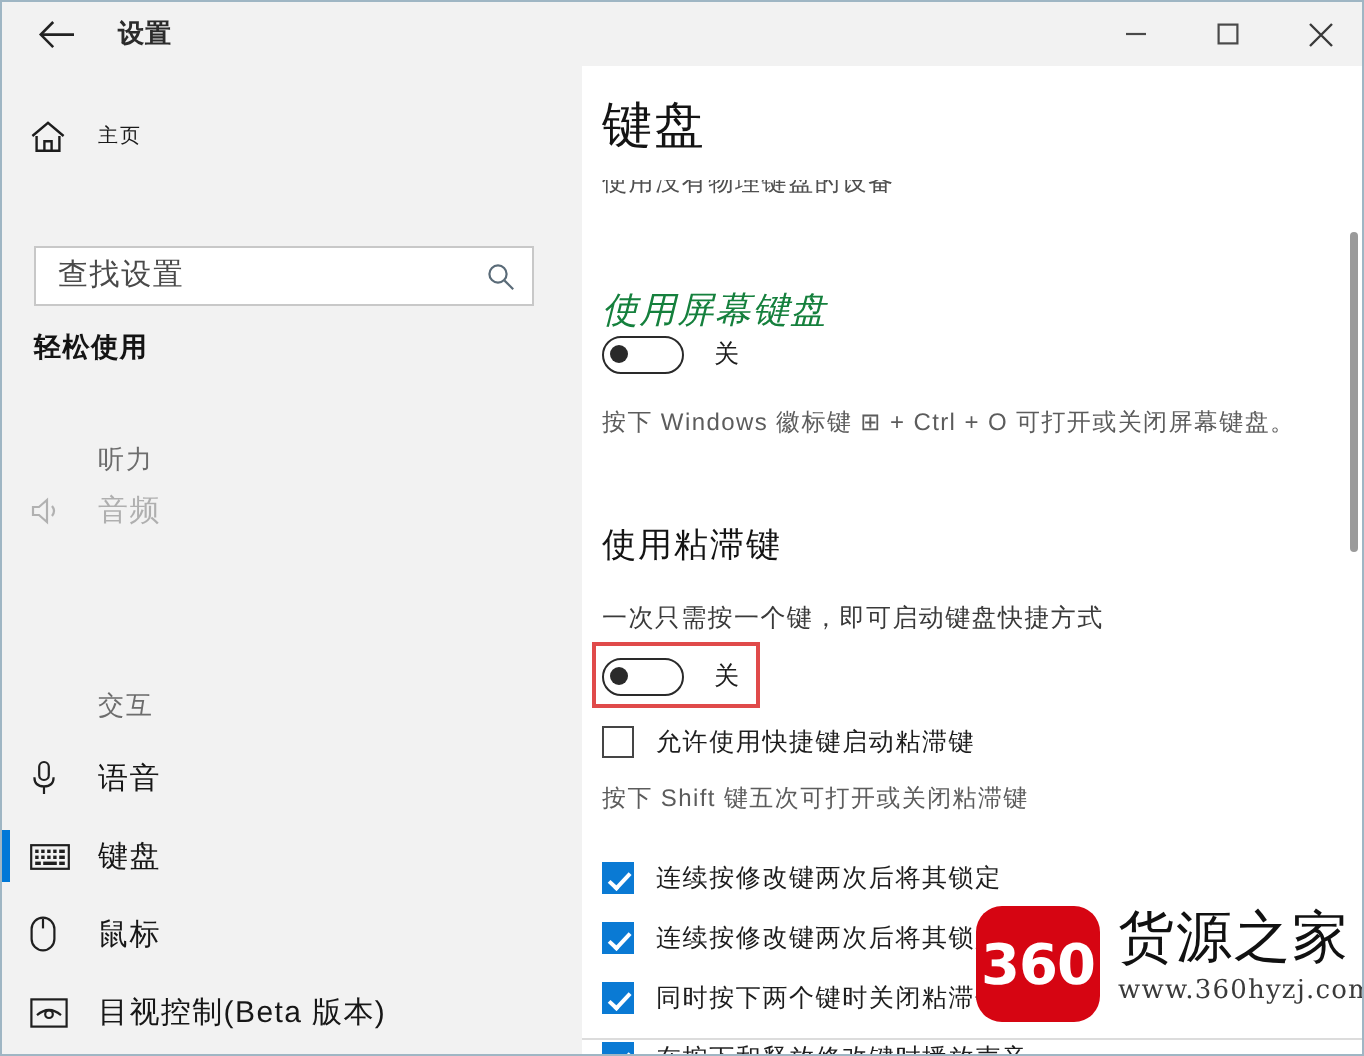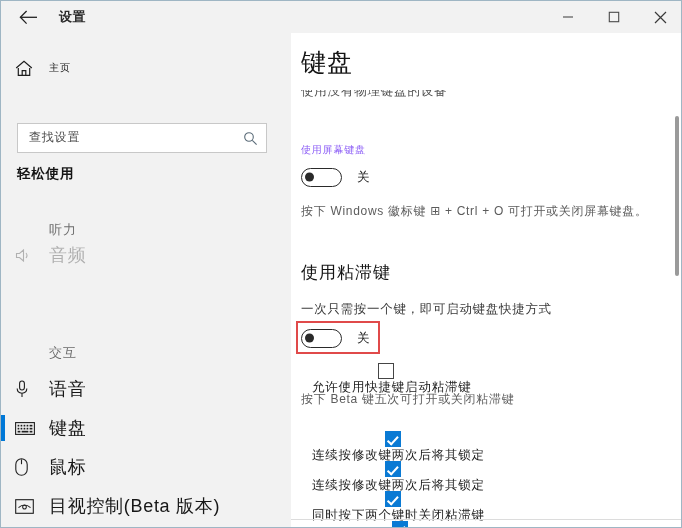--- a/index.html
+++ b/index.html
@@ -96,22 +96,22 @@
     background: #ffffff;
     border: 1px solid #c8c8c8;
     box-sizing: border-box;
     display: flex;
     align-items: center;
   }
   #search-input {
     border: 0;
     outline: 0;
     background: transparent;
-    font-family: Liberation Mono, monospace;
-    font-size: 12px;
+    font-family: Liberation Serif, serif;
+    font-size: 15px;
     color: #ef4444;
     padding-left: 11px;
     width: 210px;
     letter-spacing: .8px;
   }
   #search-input::placeholder { color: #4a4a4a; opacity: 1; }
   #search-icon-wrap {
     width: 32px;
     display: flex;
     align-items: center;
@@ -145,21 +145,21 @@
     box-sizing: border-box;
   }
   .nav-item .ico {
     width: 26px;
     display: flex;
     align-items: center;
     justify-content: flex-start;
     color: #1f1f1f;
   }
   .nav-item .lbl {
-    font-size: 18px;
+    font-size: 15px;
     color: #171717;
     margin-left: 8px;
     letter-spacing: .7px;
     white-space: nowrap;
   }
   .nav-item.selected .accent {
     position: absolute;
     left: 0; top: 3px;
     width: 4px; height: 26px;
     background: #0078d7;
@@ -188,23 +188,24 @@
     font-size: 12.5px;
     color: #4f4f4f;
     letter-spacing: .8px;
     height: 14px;
     overflow: hidden;
     clip-path: inset(7px 0 0 0);
   }
   .block-label {
     position: absolute;
     left: 10px;
-    font-size: 10px;
-    color: #8b5cf6;
+    font-size: 18px;
+    color: #15803d;
     letter-spacing: .8px;
+    font-style: italic;
   }
   .section-head {
     position: absolute;
     left: 10px;
     font-size: 17px;
     color: #141414;
     letter-spacing: 1px;
   }
   .hint {
     position: absolute;
@@ -254,23 +255,21 @@
     height: 33px;
     border: 2.5px solid #e04a4a;
     box-sizing: border-box;
   }
 
   
   .cb-row {
     position: absolute;
     left: 10px;
     display: flex;
-    align-items: center;
     height: 22px;
-    flex-direction: column;
   }
   .cb {
     width: 16px; height: 16px;
     box-sizing: border-box;
     border: 1.4px solid #454545;
     background: #ffffff;
     position: relative;
     flex: none;
   }
   .cb.checked {
@@ -518,21 +517,21 @@
       <span class="switch">
         <span class="knob"></span>
       </span>
       <span class="toggle-state">关</span>
     </div>
 
     <div class="cb-row" style="top:330px">
       <span class="cb"></span>
       <span class="cb-label">允许使用快捷键启动粘滞键</span>
     </div>
-    <div class="hint" style="top:358px">按下 Beta 键五次可打开或关闭粘滞键</div>
+    <div class="hint" style="top:358px">按下 Shift 键五次可打开或关闭粘滞键</div>
 
     <div class="cb-row" style="top:398px">
       <span class="cb checked"></span>
       <span class="cb-label">连续按修改键两次后将其锁定</span>
     </div>
     <div class="cb-row" style="top:428px">
       <span class="cb checked"></span>
       <span class="cb-label">连续按修改键两次后将其锁定</span>
     </div>
     <div class="cb-row" style="top:458px">
@@ -544,14 +543,23 @@
       <span class="cb-label">在按下和释放修改键时播放声音</span>
     </div>
 
     <div id="scrollbar-track">
       <div id="scrollbar-thumb"></div>
     </div>
   </div>
 
   <div id="bottom-rule"></div>
 
+  <div id="watermark">
+    <div id="wm-logo">
+      <span id="wm-logo-text">360</span>
+    </div>
+    <div id="wm-right">
+      <div id="wm-name">货源之家</div>
+      <div id="wm-url">www.360hyzj.com</div>
+    </div>
+  </div>
 
 </div>
 
 </body></html>

